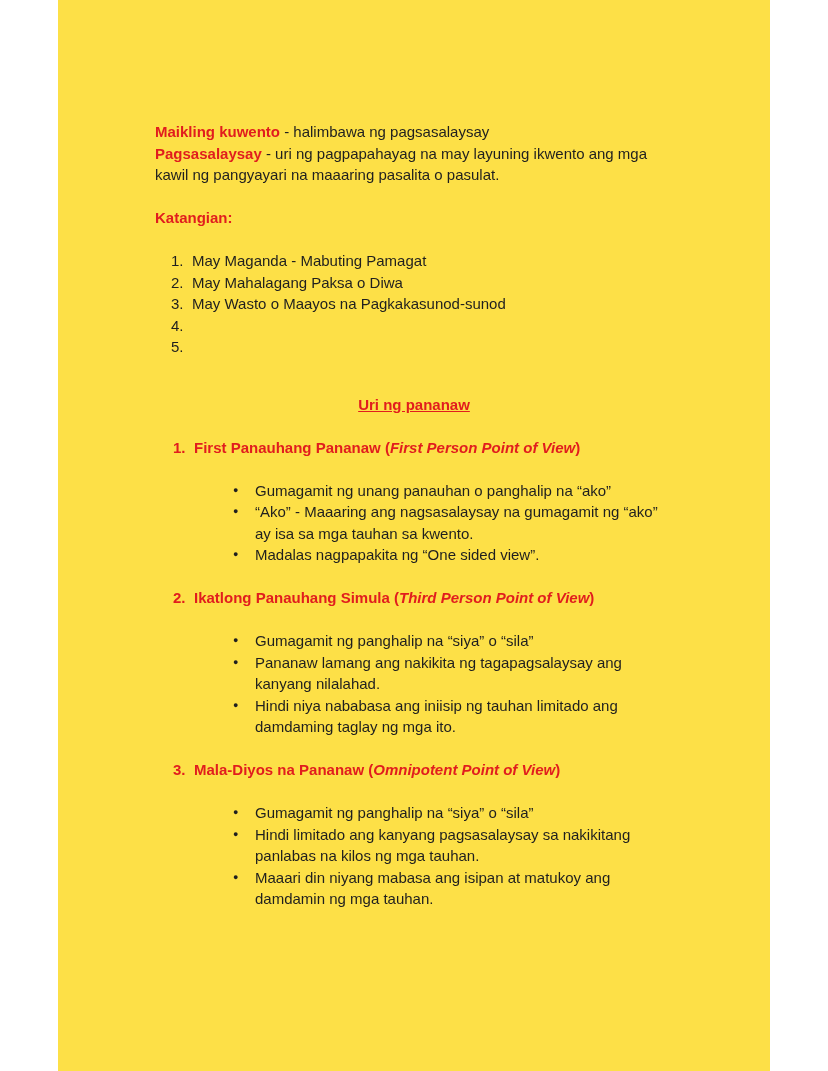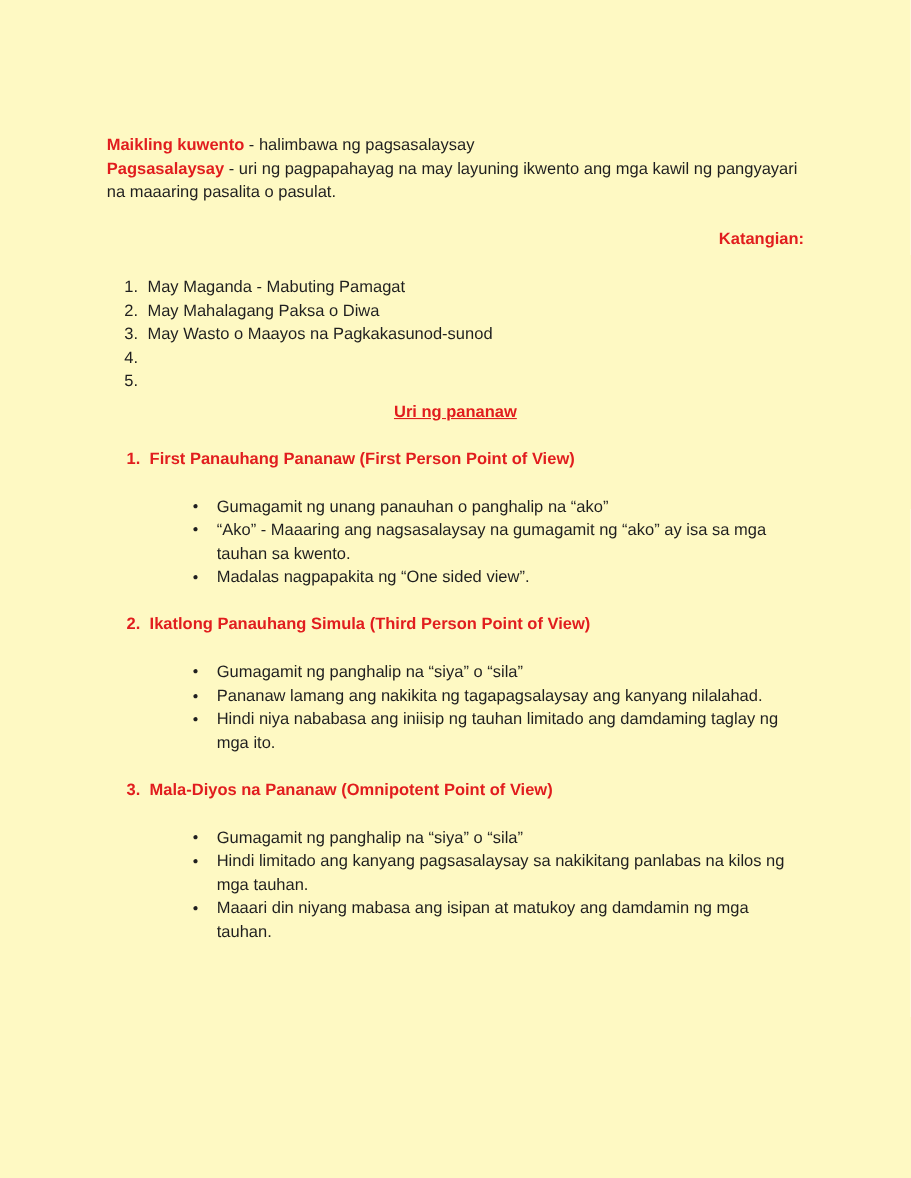--- a/index.html
+++ b/index.html
@@ -2,46 +2,46 @@
 <html><head>
 <meta charset="utf-8">
 <style>
   html, body {
     margin: 0;
     padding: 0;
     background: #ffffff;
   }
   .page {
     position: relative;
-    width: 828px;
+    width: 712px;
     height: 1071px;
     margin: 0 auto;
-    background: #fef9c3;
+    background: #fde047;
     box-sizing: border-box;
     padding: 121px 97px 0 97px;
     font-family: "Liberation Sans", "DejaVu Sans", sans-serif;
     font-size: 15px;
     line-height: 21.5px;
     color: #1f1f1f;
     overflow: hidden;
   }
   .accent { color: #e11d1e; }
   .bold { font-weight: bold; }
-  .italic { }
+  .italic { font-style: italic; }
 
   p { margin: 0; }
-  .gap { margin-top: 21.5px; text-align: right; }
+  .gap { margin-top: 21.5px; }
 
   .term {
     color: #e11d1e;
     font-weight: bold;
   }
 
   .doc-title {
-    margin-top: 6px;
+    margin-top: 36px;
     text-align: center;
     color: #e11d1e;
     font-weight: bold;
     text-decoration: underline;
   }
 
   
   .num-list { margin-top: 21.5px; }
   .num-row {
     display: flex;

